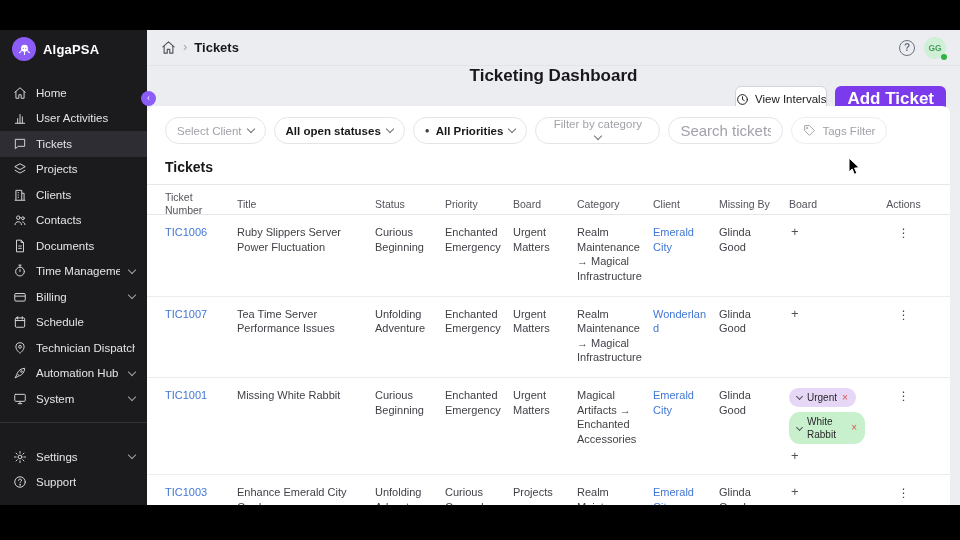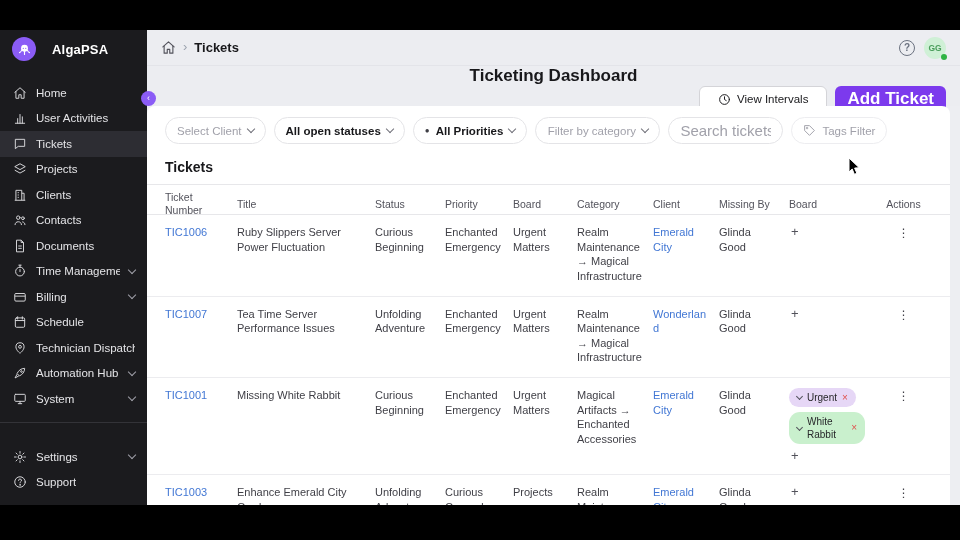--- a/index.html
+++ b/index.html
@@ -4,21 +4,21 @@
 <style>
   * { margin:0; padding:0; box-sizing:border-box; }
   html,body { width:960px; height:540px; background:#000; overflow:hidden;
               font-family:"Liberation Sans", sans-serif; }
   .app { position:absolute; top:30px; left:0; width:960px; height:475px;
          display:flex; background:#edeef2; overflow:hidden; }
 
   
   .sidebar { width:147px; min-width:147px; background:#1b1b1e; color:#e4e4e7;
              display:flex; flex-direction:column; overflow:hidden; position:relative; }
-  .logo-row { display:flex; align-items:center; gap:16px; padding:2px 12px 8px; height:44px; }
+  .logo-row { display:flex; align-items:center; gap:7px; padding:2px 12px 8px; height:44px; }
   .logo-badge { width:24px; height:24px; border-radius:50%; background:#8b5cf6;
                 display:flex; align-items:center; justify-content:center; flex:none; }
   .logo-name { font-size:13px; font-weight:700; color:#fff; letter-spacing:.2px; }
   .nav { display:flex; flex-direction:column; margin-top:6px; }
   .nav-item { display:flex; align-items:center; gap:9px; height:25.5px; padding:0 12px;
               font-size:11.5px; color:#e4e4e7; cursor:pointer; }
   .nav-item.active { background:#2d2d33; }
   .nicon { width:15px; height:15px; display:flex; align-items:center; justify-content:center; flex:none; }
   .nlabel { white-space:nowrap; overflow:hidden; }
   .nav-chev { margin-left:auto; width:6px; height:6px; border-right:1.4px solid #a1a1aa;
@@ -43,40 +43,40 @@
   .avatar { position:relative; width:22px; height:22px; border-radius:50%; background:#cff0d6;
             color:#4a9e5c; font-size:8.5px; font-weight:700; display:flex;
             align-items:center; justify-content:center; cursor:pointer; }
   .avatar .status-dot { position:absolute; right:-1px; bottom:-1px; width:6px; height:6px;
                         border-radius:50%; background:#2fb344; }
 
   .page-header { height:40px; background:#ecedf1; display:flex; align-items:center;
                  padding:0 14px;flex-direction:column; }
   .page-title { font-size:17px; font-weight:700; color:#18181b; }
   .header-actions { margin-left:auto; display:flex; align-items:center; gap:8px; }
-  .btn-outline { display:flex; align-items:center; gap:6px; height:26px; padding:0 18px;
+  .btn-outline { display:flex; align-items:center; gap:6px; height:26px; padding:0 0;
                  background:#fff; border:1px solid #d4d4d8; border-radius:6px;
                  font-size:11.5px; font-weight:500; color:#18181b; cursor:pointer; }
   .btn-primary { height:26px; padding:0 12px; background:#7c3aed; border:none; border-radius:6px;
                  font-size:17px; font-weight:600; color:#fff; cursor:pointer;
                  font-family:"Liberation Sans", sans-serif; }
 
   .card { flex:1; background:#fff; margin-right:10px; border-radius:8px 8px 0 0;
           padding-top:11px; overflow:hidden; display:flex; flex-direction:column; }
 
   
   .filter-row { display:flex; align-items:center; gap:8px; padding:0 18px; }
   .pill { display:flex; align-items:center; gap:6px; height:27px; padding:0 11px;
           border:1px solid #e4e4e7; border-radius:14px; background:#fff;
           font-size:11.5px; color:#a1a1aa; cursor:pointer; white-space:nowrap; }
   .pill.dark { color:#18181b; font-weight:600; }
   .pill .chev { width:6px; height:6px; border-right:1.4px solid #71717a;
                 border-bottom:1.4px solid #71717a; transform:rotate(45deg); margin-top:-3px; }
   .pill .pri-dot { font-size:8px; color:#3f3f46; line-height:1; }
-  .pill.select-cat { width:125px; justify-content:center; }
+  .pill.select-cat { width:125px; justify-content:flex-start;flex-direction:column; }
   .search-input { height:27px; width:115px; border:1px solid #e4e4e7; border-radius:14px;
                   padding:0 11px; font-size:15px; color:#3f3f46;
                   font-family:"Liberation Sans", sans-serif; outline:none; }
   .search-input::placeholder { color:#a1a1aa; }
   .pill.faint { border-color:#ededf0; }
 
   
   .section-title { font-size:14px; font-weight:700; color:#18181b; margin:15px 18px 9px; }
   .tgrid { display:grid; grid-template-columns:72px 138px 70px 68px 64px 76px 66px 70px 86px 1fr;
            padding:0 18px; }

